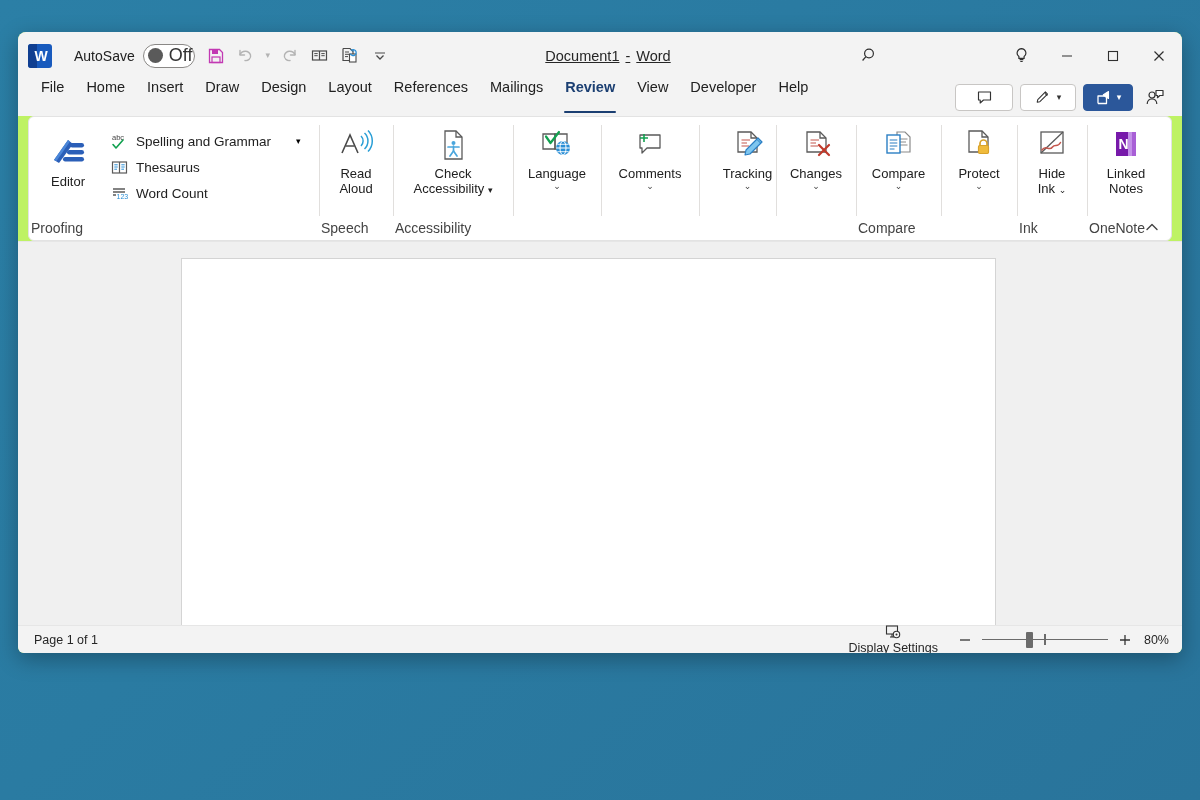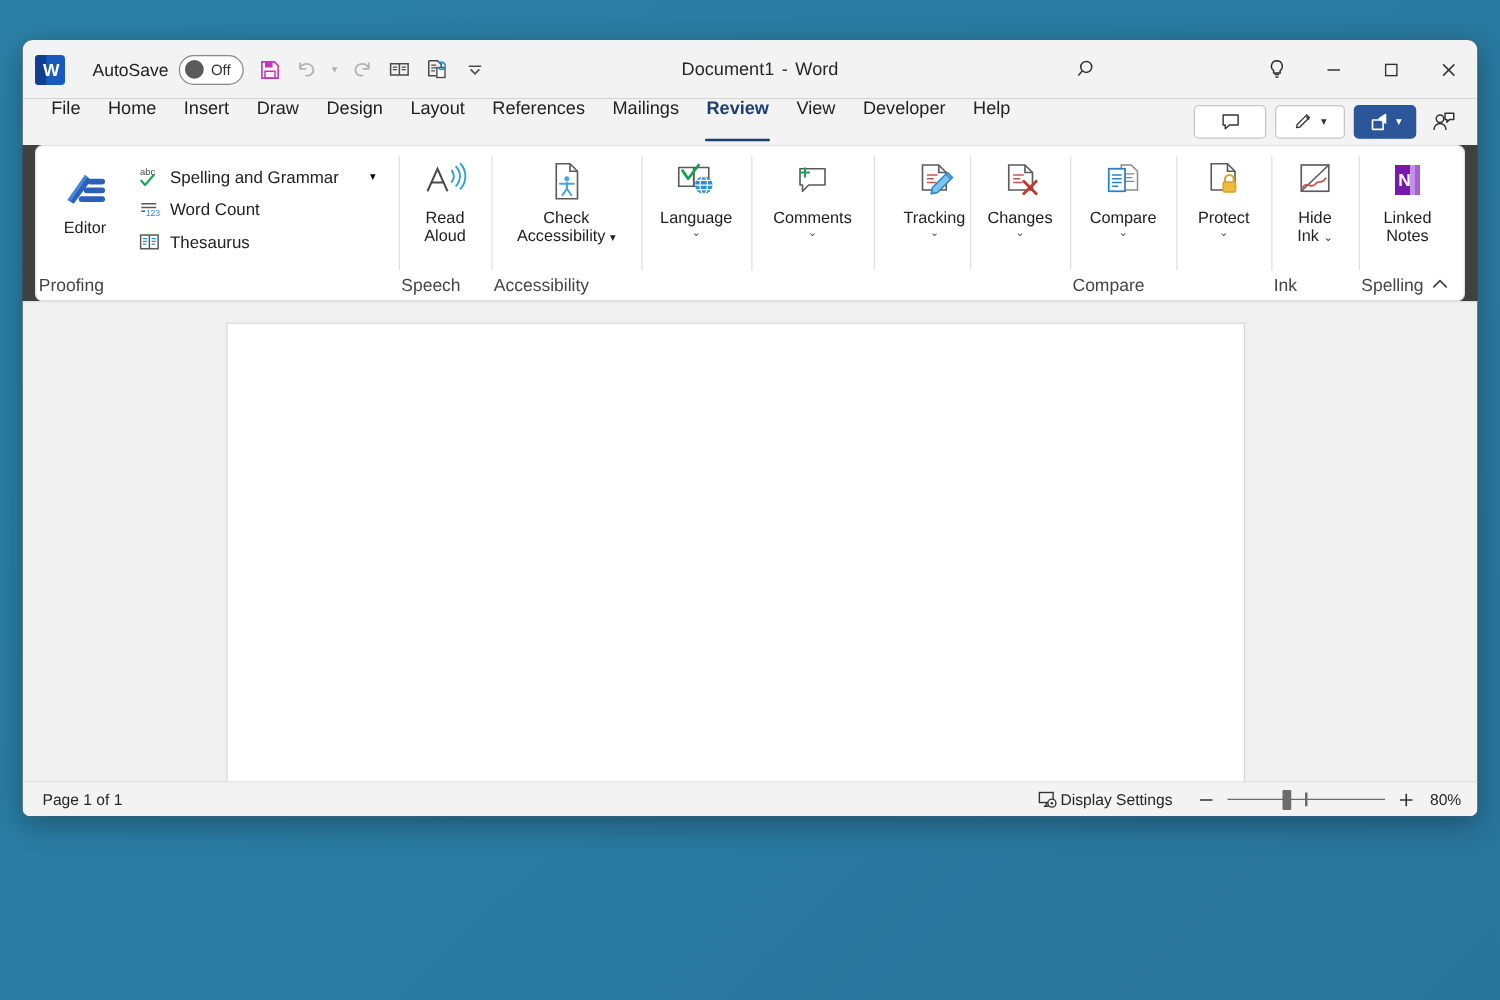--- a/index.html
+++ b/index.html
@@ -10,21 +10,21 @@
   }
   body {
     background: linear-gradient(135deg, #2b7fa6 0%, #2a7ba2 40%, #29749b 100%);
     position: relative;
   }
 
   
   #window {
     position: absolute;
     left: 18px; top: 32px; width: 1164px; height: 621px;
-    background: #404040;
+    background: #bef264;
     border-radius: 8px 8px 6px 6px;
     box-shadow: 0 6px 22px rgba(0,0,0,.30);
     overflow: hidden;
     display: flex; flex-direction: column;
   }
 
   
   #titlebar {
     height: 47px; flex: 0 0 47px;
     background: #f3f3f3;
@@ -52,32 +52,32 @@
   }
   #autosave-toggle {
     margin-left: 8px; width: 52px; height: 24px;
     border: 1px solid #8a8886; border-radius: 12px; background: #fff;
     display: flex; align-items: center; cursor: pointer;
   }
   #autosave-knob {
     width: 15px; height: 15px; border-radius: 50%;
     background: #5a5a5a; margin-left: 4px;
   }
-  #autosave-state { font-size: 12px; color: #333; margin-left: 6px; }
+  #autosave-state { font-size: 18px; color: #333; margin-left: 6px; }
 
   .qat-btn {
     width: 30px; height: 30px; border-radius: 4px;
     display: flex; align-items: center; justify-content: center;
     cursor: pointer; color: #4a4a4a;
   }
   .qat-group { display: flex; align-items: center; margin-left: 6px; }
 
   #doc-title {
     position: absolute; left: 16px; right: 0; text-align: center;
-    font-size: 14.5px; color: #262626; pointer-events: none;
+    font-size: 14.5px; color: #262626; pointer-events: none; text-decoration: underline;
   }
   #doc-title span { margin: 0 3px; }
 
   #titlebar-right {
     margin-left: auto; display: flex; align-items: center; height: 100%;
   }
   .tb-icon {
     width: 46px; height: 100%;
     display: flex; align-items: center; justify-content: center;
     cursor: pointer; color: #303030;
@@ -187,21 +187,21 @@
   
   #statusbar {
     flex: 0 0 28px; height: 28px; background: #f3f3f3;
     display: flex; align-items: center; font-size: 12.5px; color: #262626;
     padding: 0 8px; border-top: 1px solid #e6e6e6;
   }
   #page-status { padding: 0 8px; cursor: pointer; }
   #status-right { margin-left: auto; display: flex; align-items: center; gap: 0; }
   #display-settings {
     display: flex; align-items: center; gap: 1px; padding: 2px 6px;
-    cursor: pointer; margin-right: 10px;
+    cursor: pointer; margin-right: 10px; flex-direction: column;
   }
   .zoom-btn {
     width: 22px; height: 22px; display: flex; align-items: center;
     justify-content: center; cursor: pointer; font-size: 15px; color: #333;
   }
   #zoom-slider {
     width: 126px; height: 22px; position: relative; cursor: pointer;
     margin: 0 6px;
   }
   #zoom-track {
@@ -431,43 +431,43 @@
               </span>
               <span class="sl">Spelling and Grammar</span>
             </div>
             <div class="small-btn" style="margin-left:14px;padding:0 6px;">
               <span class="chev">▾</span>
             </div>
           </div>
           <div class="small-btn">
             <span class="si">
               <svg width="19" height="19" viewBox="0 0 19 19">
-                <line x1="3" y1="5" x2="15" y2="5" stroke="#5a5a5a" stroke-width="1.3"></line>
-                <line x1="3" y1="8" x2="15" y2="8" stroke="#5a5a5a" stroke-width="1.3"></line>
-                <line x1="3" y1="11" x2="6" y2="11" stroke="#5a5a5a" stroke-width="1.3"></line>
-                <text x="6.5" y="14.5" font-size="7" fill="#2b8fd6" font-family="Liberation Sans, sans-serif">123</text>
-              </svg>
-            </span>
-            <span class="sl">Word Count</span>
-          </div>
-          <div class="small-btn">
-            <span class="si">
-              <svg width="19" height="19" viewBox="0 0 19 19">
                 <rect x="2.5" y="4" width="14" height="11" fill="none" stroke="#5a5a5a" stroke-width="1.2"></rect>
                 <line x1="9.5" y1="4" x2="9.5" y2="15" stroke="#5a5a5a" stroke-width="1.2"></line>
                 <line x1="4.3" y1="6.8" x2="7.7" y2="6.8" stroke="#2b8fd6" stroke-width="1"></line>
                 <line x1="4.3" y1="9" x2="7.7" y2="9" stroke="#2b8fd6" stroke-width="1"></line>
                 <line x1="4.3" y1="11.2" x2="7" y2="11.2" stroke="#2b8fd6" stroke-width="1"></line>
                 <line x1="11.3" y1="6.8" x2="14.7" y2="6.8" stroke="#2b8fd6" stroke-width="1"></line>
                 <line x1="11.3" y1="9" x2="14.7" y2="9" stroke="#2b8fd6" stroke-width="1"></line>
                 <line x1="11.3" y1="11.2" x2="14" y2="11.2" stroke="#2b8fd6" stroke-width="1"></line>
               </svg>
             </span>
             <span class="sl">Thesaurus</span>
           </div>
+          <div class="small-btn">
+            <span class="si">
+              <svg width="19" height="19" viewBox="0 0 19 19">
+                <line x1="3" y1="5" x2="15" y2="5" stroke="#5a5a5a" stroke-width="1.3"></line>
+                <line x1="3" y1="8" x2="15" y2="8" stroke="#5a5a5a" stroke-width="1.3"></line>
+                <line x1="3" y1="11" x2="6" y2="11" stroke="#5a5a5a" stroke-width="1.3"></line>
+                <text x="6.5" y="14.5" font-size="7" fill="#2b8fd6" font-family="Liberation Sans, sans-serif">123</text>
+              </svg>
+            </span>
+            <span class="sl">Word Count</span>
+          </div>
         </div>
       </div>
       <div class="rgroup-label">Proofing</div>
     </div>
 
     <div class="rgroup" style="width:74px;">
       <div class="rgroup-body" style="justify-content:center;">
         <div class="big-btn" style="min-width:66px;">
           <div class="bi">
             <svg width="40" height="36" viewBox="0 0 40 36">
@@ -652,21 +652,21 @@
               <rect x="8" y="5" width="20" height="24" fill="#c390e8"></rect>
               <rect x="24" y="5" width="4" height="24" fill="#a85fd6"></rect>
               <rect x="8" y="5" width="12" height="24" fill="#7719aa"></rect>
               <text x="10.5" y="22" font-size="14" font-weight="bold" fill="#fff" font-family="Liberation Sans, sans-serif">N</text>
             </svg>
           </div>
           <div class="bl">Linked
 Notes</div>
         </div>
       </div>
-      <div class="rgroup-label">Spelling</div>
+      <div class="rgroup-label">OneNote</div>
     </div>
 
     <div id="ribbon-collapse">
       <svg width="16" height="16" viewBox="0 0 16 16">
         <path d="M3 10.5 L8 5.5 L13 10.5" fill="none" stroke="#444" stroke-width="1.4" stroke-linecap="round" stroke-linejoin="round"></path>
       </svg>
     </div>
   </div>
 
   <div id="docarea">

